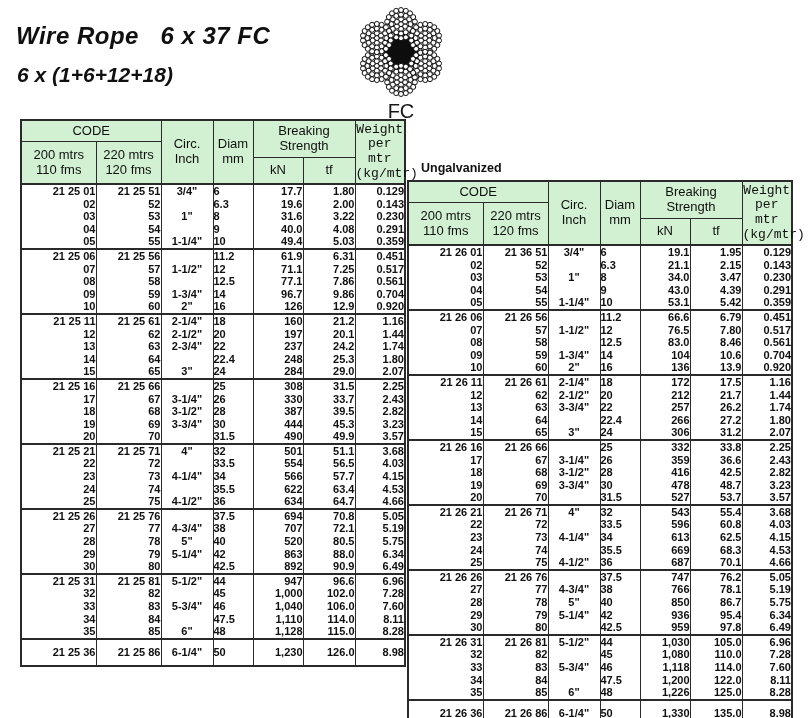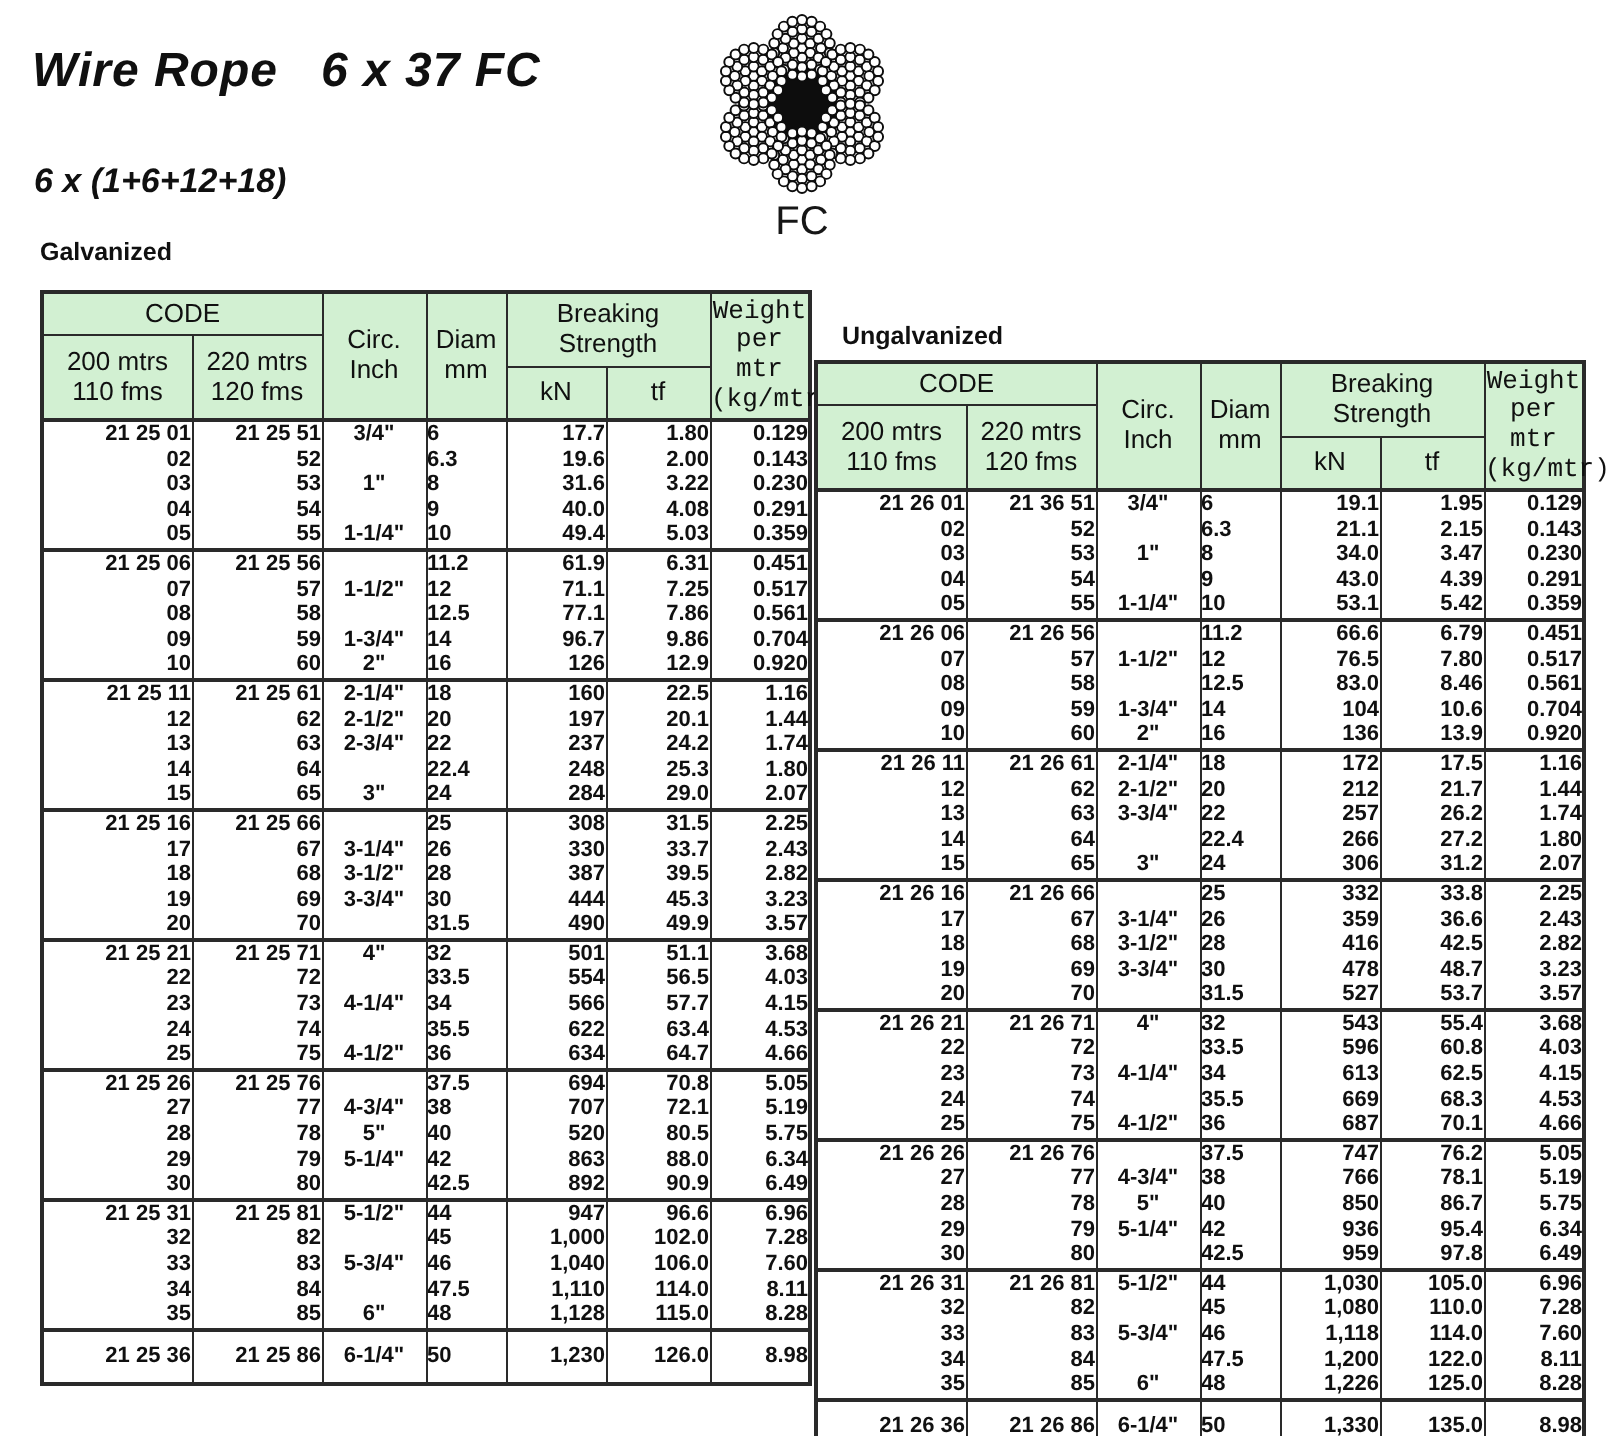--- a/index.html
+++ b/index.html
@@ -11,22 +11,22 @@
   body{
     width:811px;height:718px;background:#ffffff;position:relative;
     font-family:"Liberation Sans", sans-serif;color:var(--text);overflow:hidden;
   }
   .page-title{
     position:absolute;left:16px;top:22px;
     font-style:italic;font-weight:bold;font-size:24px;letter-spacing:.5px;
     white-space:pre;
   }
   .page-subtitle{
-    position:absolute;left:17px;top:81px;
-    font-style:italic;font-weight:bold;font-size:17px;
+    position:absolute;left:17px;top:63px;
+    font-style:italic;font-weight:bold;font-size:21px;
   }
   .rope-figure{position:absolute;left:351px;top:6px;width:100px;text-align:center;}
   .rope-figure svg{display:block;margin:0 auto;}
   .fc-label{font-size:20px;margin-top:2px;color:#161616;}
 
   .section{position:absolute;}
   .section-galv{left:20px;top:119px;}
   .section-ungalv{left:407px;top:133px;margin-top:28px;}
   .table-label{font-weight:bold;font-size:12.5px;}
   .section-galv .table-label{margin-bottom:12px;}
@@ -294,21 +294,20 @@
       <circle cx="20.39" cy="46.28" r="2.55" fill="#ffffff" stroke="#0d0d0d" stroke-width="1"></circle>
       <circle cx="16.06" cy="43.78" r="2.55" fill="#ffffff" stroke="#0d0d0d" stroke-width="1"></circle>
       <circle cx="12.85" cy="39.95" r="2.55" fill="#ffffff" stroke="#0d0d0d" stroke-width="1"></circle>
       <circle cx="11.14" cy="35.25" r="2.55" fill="#ffffff" stroke="#0d0d0d" stroke-width="1"></circle>
       <circle cx="11.14" cy="30.25" r="2.55" fill="#ffffff" stroke="#0d0d0d" stroke-width="1"></circle>
     </svg>
   <div class="fc-label">FC</div>
 </div>
 
 <section class="section section-galv">
-  <div class="table-label">Galvanized</div>
   <table class="spec">
     <colgroup>
       <col style="width:75px">
         <col style="width:65px">
         <col style="width:52px">
       <col style="width:40px">
         <col style="width:50px">
         <col style="width:52px">
         <col style="width:50px">
     </colgroup>
@@ -426,21 +425,21 @@
           <td class="col-kn">126</td>
           <td class="col-tf">12.9</td>
           <td class="col-wt">0.920</td>
         </tr>
         <tr class="group-start">
           <td class="col-code200">21 25 11</td>
           <td class="col-code220">21 25 61</td>
           <td class="col-circ">2-1/4"</td>
           <td class="col-diam">18</td>
           <td class="col-kn">160</td>
-          <td class="col-tf">22.5</td>
+          <td class="col-tf">21.2</td>
           <td class="col-wt">1.16</td>
         </tr>
         <tr>
           <td class="col-code200">12</td>
           <td class="col-code220">62</td>
           <td class="col-circ">2-1/2"</td>
           <td class="col-diam">20</td>
           <td class="col-kn">197</td>
           <td class="col-tf">20.1</td>
           <td class="col-wt">1.44</td>

